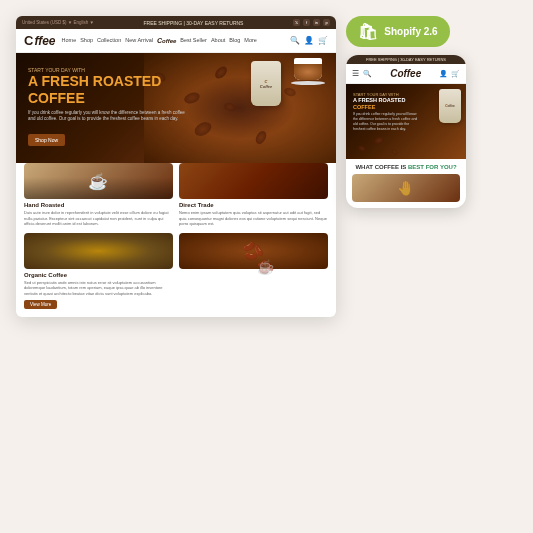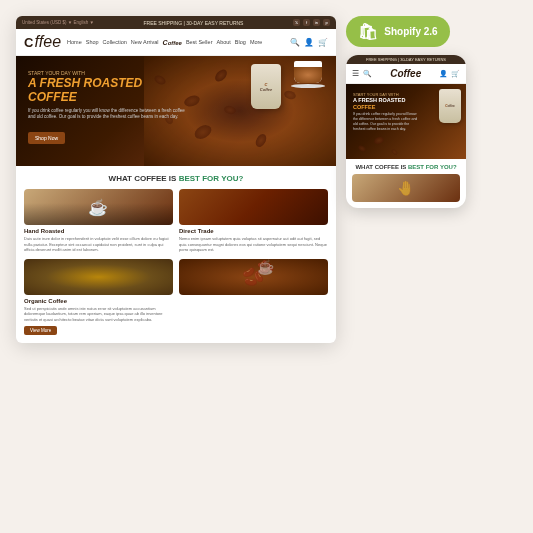--- a/index.html
+++ b/index.html
@@ -118,26 +118,25 @@
       position: relative;
       z-index: 2;
       max-width: 55%;
     }
     .hero-subtitle {
       font-size: 5px;
       color: #d4a96a;
       font-weight: normal;
     }
     .hero-title {
-      font-size: 12px;
+      font-size: 14px;
       font-weight: bold;
       color: white;
       line-height: 1.2;
       margin-bottom: 3px;
-      font-style: italic;
     }
     .hero-desc {
       font-size: 4.5px;
       color: #ccc;
       line-height: 1.4;
       margin-bottom: 6px;
     }
     .hero-btn {
       background: #8b4513;
       color: white;
@@ -429,21 +428,21 @@
         <div class="social-icon">𝕏</div>
         <div class="social-icon">f</div>
         <div class="social-icon">in</div>
         <div class="social-icon">p</div>
       </div>
     </div>
 
     <div class="nav">
       <div class="nav-logo">
         <span class="logo-c">C</span>
-        <span style="font-size:16px; font-weight: normal; font-style: italic;">ffee</span>
+        <span style="font-size:12px; font-weight: bold; font-style: italic;">ffee</span>
       </div>
       <div class="nav-links">
         <span style="cursor:pointer;">Home</span>
         <span style="cursor:pointer;">Shop</span>
         <span style="cursor:pointer;">Collection</span>
         <span style="cursor:pointer;">New Arrival</span>
         <span style="font-weight:bold; font-size:7px; color:#2c1a0e; font-style:italic;">C<span style="font-size:6px;">offee</span></span>
         <span style="cursor:pointer;">Best Seller</span>
         <span style="cursor:pointer;">About</span>
         <span style="cursor:pointer;">Blog</span>
@@ -485,23 +484,20 @@
       <div class="hero-content">
         <div class="hero-subtitle">START YOUR DAY WITH</div>
         <div class="hero-title">
           <span style="color:#f0a030;">A FRESH ROASTED COFFEE</span>
         </div>
         <div class="hero-desc">If you drink coffee regularly you will know the difference between a fresh coffee and old coffee. Our goal is to provide the freshest coffee beans in each day.</div>
         <button class="hero-btn">Shop Now</button>
       </div>
     </div>
 
-    <div class="section-title">
-      <span>WHAT COFFEE IS </span><span class="section-title-accent">BEST FOR YOU?</span>
-    </div>
 
     <div class="features">
 
       <div class="feature-card">
         <div class="feature-img-hand">
 
           <div style="position:absolute;bottom:0;left:0;right:0;height:60%;background:linear-gradient(to top, rgba(0,0,0,0.4),transparent);"></div>
           <div style="position:absolute;top:50%;left:50%;transform:translate(-50%,-50%);font-size:16px;">☕</div>
         </div>
         <div class="feature-title">Hand Roasted</div>

